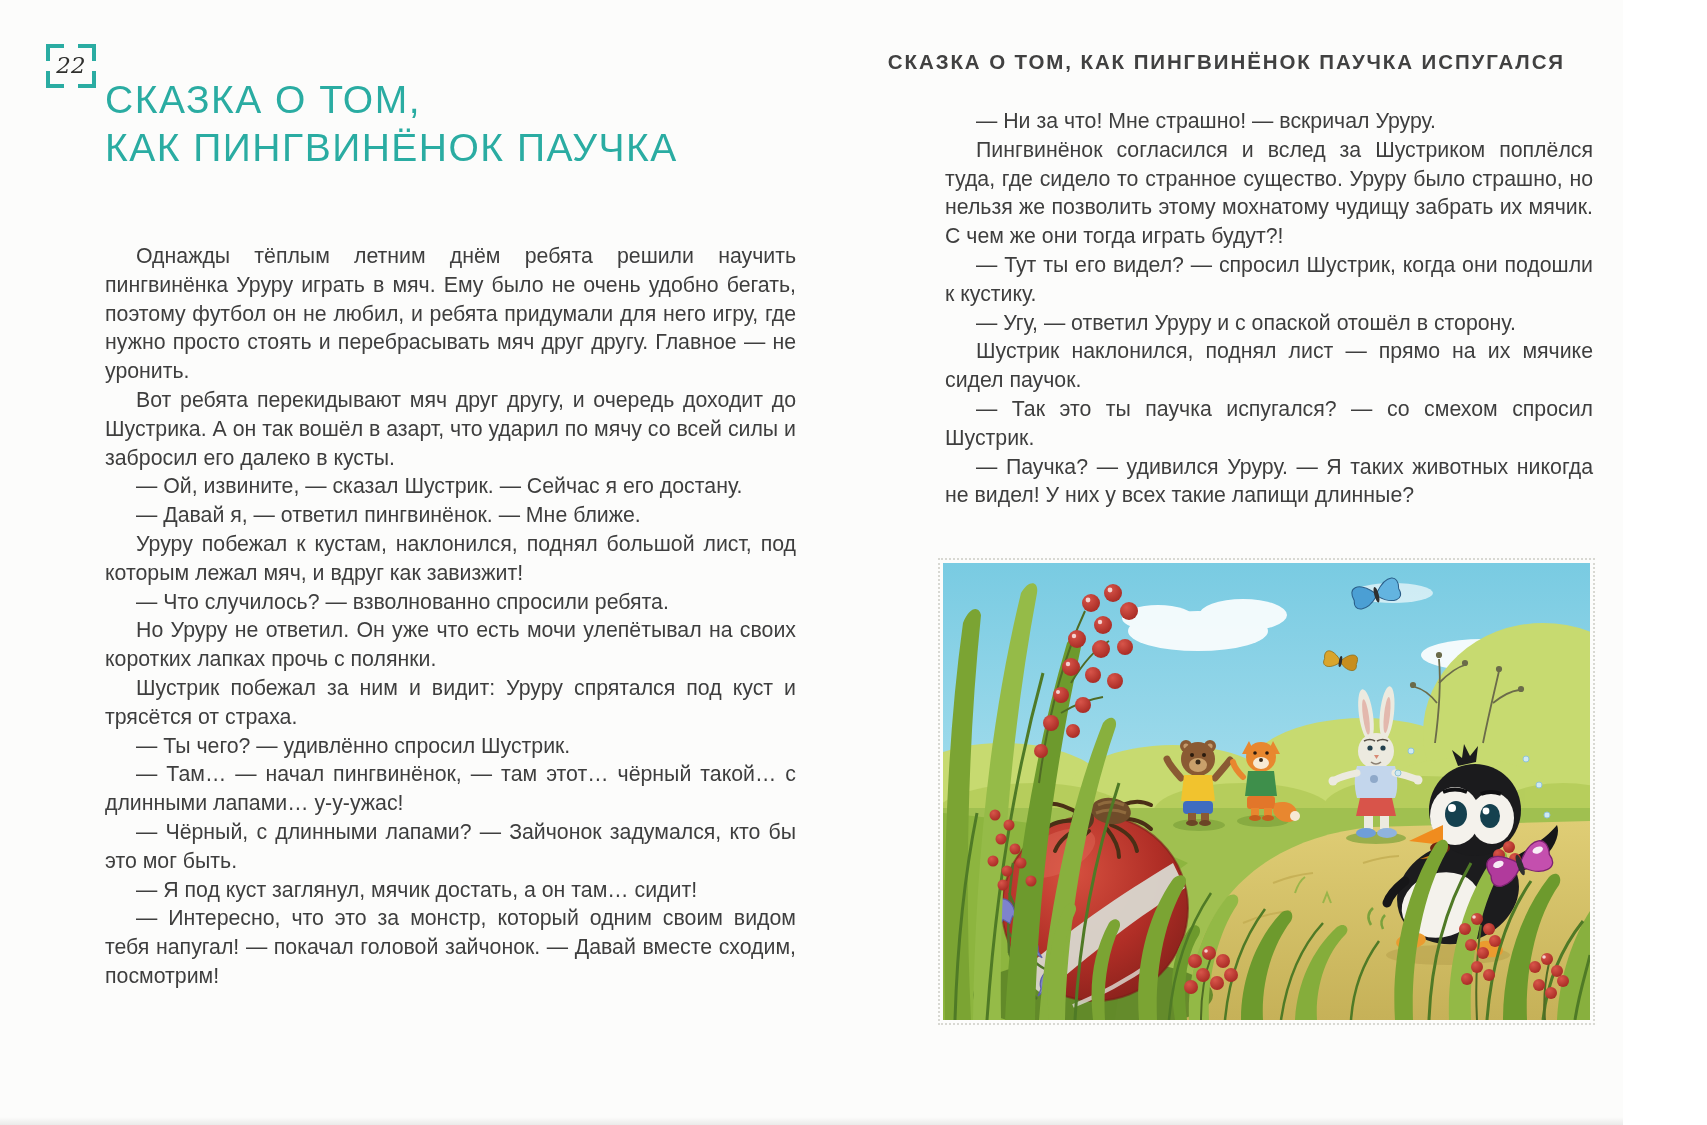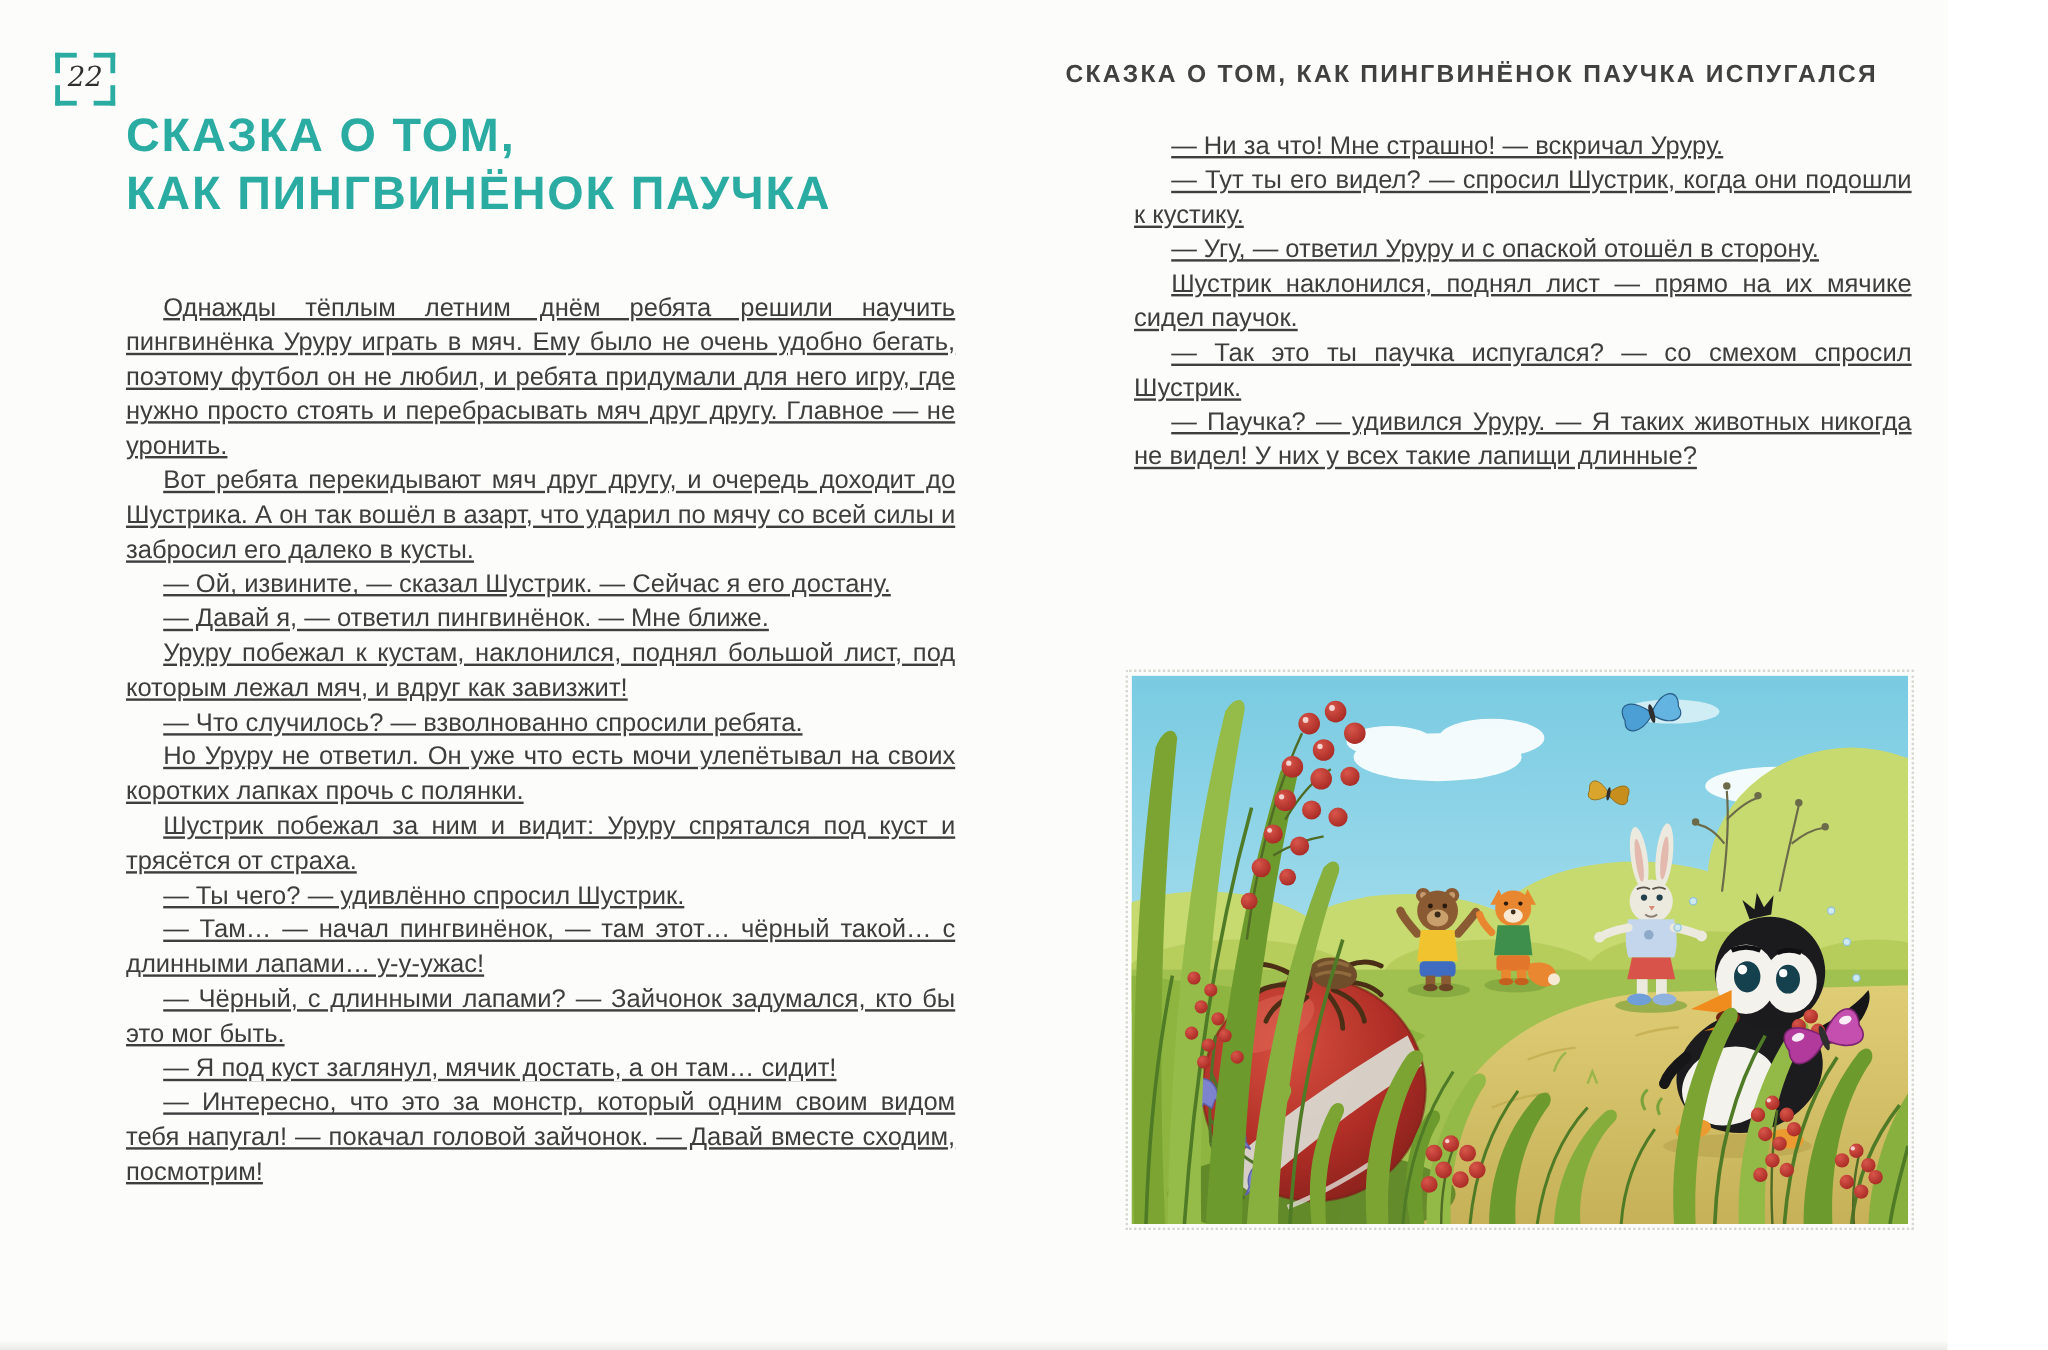--- a/index.html
+++ b/index.html
@@ -15,28 +15,27 @@
   .corner.tr { right:0; top:0; border-right-width:4px; border-top-width:4px; }
   .corner.bl { left:0; bottom:0; border-left-width:4px; border-bottom-width:4px; }
   .corner.br { right:0; bottom:0; border-right-width:4px; border-bottom-width:4px; }
   .pagenum {
     position:absolute; inset:0; display:flex; align-items:center; justify-content:center;
     font-family:"DejaVu Serif", serif; font-style:italic;
     font-size:23px; color:#30302e; padding-bottom:2px;
   }
   
   .book-title {
-    position:absolute; left:105px; top:90px; width:660px;
-    color:#2aaca2; font-size:39px; line-height:48px; font-weight:700;
+    position:absolute; left:105px; top:76px; width:660px;
+    color:#2aaca2; font-size:39px; line-height:48px; font-weight:400;
     letter-spacing:1.5px;
   }
   .column {
     position:absolute; color:#3e3e3e; font-size:21.3px; line-height:28.8px;
     text-align:justify;
-    text-decoration:underline;
   }
   .column p { margin:0; text-indent:31px; }
   .col-left  { left:105px; top:242px; width:691px; }
   .col-right { left:945px; top:107px; width:648px; }
   
   .running-header {
     position:absolute; top:50px; right:58px;
     color:#414141; font-size:20.5px; font-weight:600; letter-spacing:1.9px;
     white-space:nowrap;
   }
@@ -83,20 +82,21 @@
     <p>— Там… — начал пингвинёнок, — там этот… чёрный такой… с длинными лапами… у-у-ужас!</p>
     <p>— Чёрный, с длинными лапами? — Зайчонок задумался, кто бы это мог быть.</p>
     <p>— Я под куст заглянул, мячик достать, а он там… сидит!</p>
     <p>— Интересно, что это за монстр, который одним своим видом тебя напугал! — покачал головой зайчонок. — Давай вместе сходим, посмотрим!</p>
   </div>
 
   <div class="running-header">СКАЗКА О ТОМ, КАК ПИНГВИНЁНОК ПАУЧКА ИСПУГАЛСЯ</div>
 
   <div class="column col-right">
     <p>— Ни за что! Мне страшно! — вскричал Уруру.</p>
+    <p>Пингвинёнок согласился и вслед за Шустриком поплёлся туда, где сидело то странное существо. Уруру было страшно, но нельзя же позволить этому мохнатому чудищу забрать их мячик. С чем же они тогда играть будут?!</p>
     <p>— Тут ты его видел? — спросил Шустрик, когда они подошли к кустику.</p>
     <p>— Угу, — ответил Уруру и с опаской отошёл в сторону.</p>
     <p>Шустрик наклонился, поднял лист — прямо на их мячике сидел паучок.</p>
     <p>— Так это ты паучка испугался? — со смехом спросил Шустрик.</p>
     <p>— Паучка? — удивился Уруру. — Я таких животных никогда не видел! У них у всех такие лапищи длинные?</p>
   </div>
 
   <div class="illo-frame" role="img" aria-label="Летняя полянка: испуганный пингвинёнок убегает от большого красного мяча, на котором сидит паучок; медвежонок, лисёнок и зайчонок смотрят на него среди высокой травы, красных ягод, колокольчиков и бабочек.">
     <svg width="647" height="457" viewBox="0 0 647 457" xmlns="http://www.w3.org/2000/svg">
       <defs>

